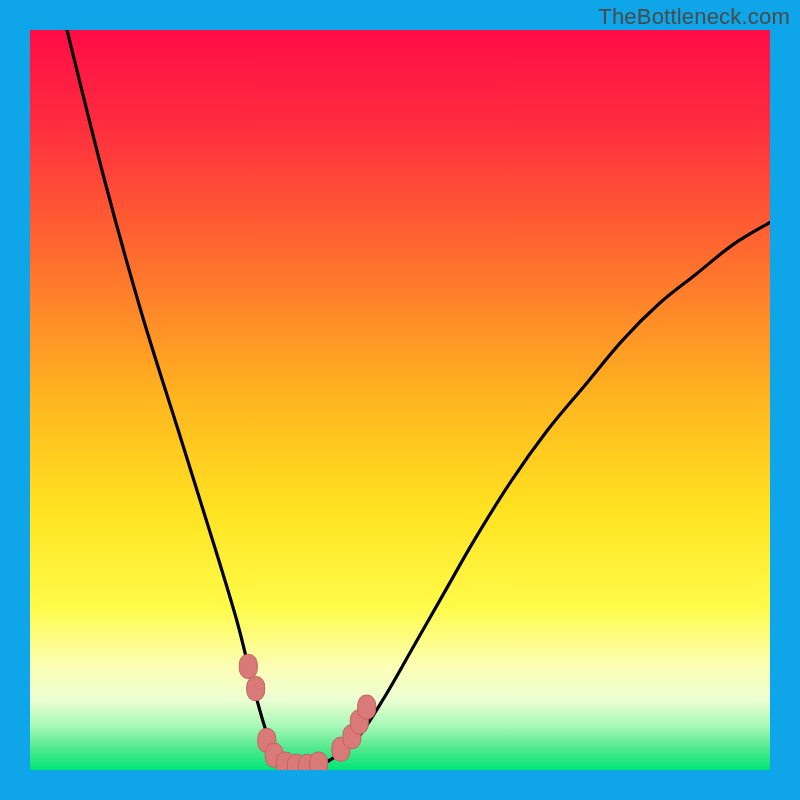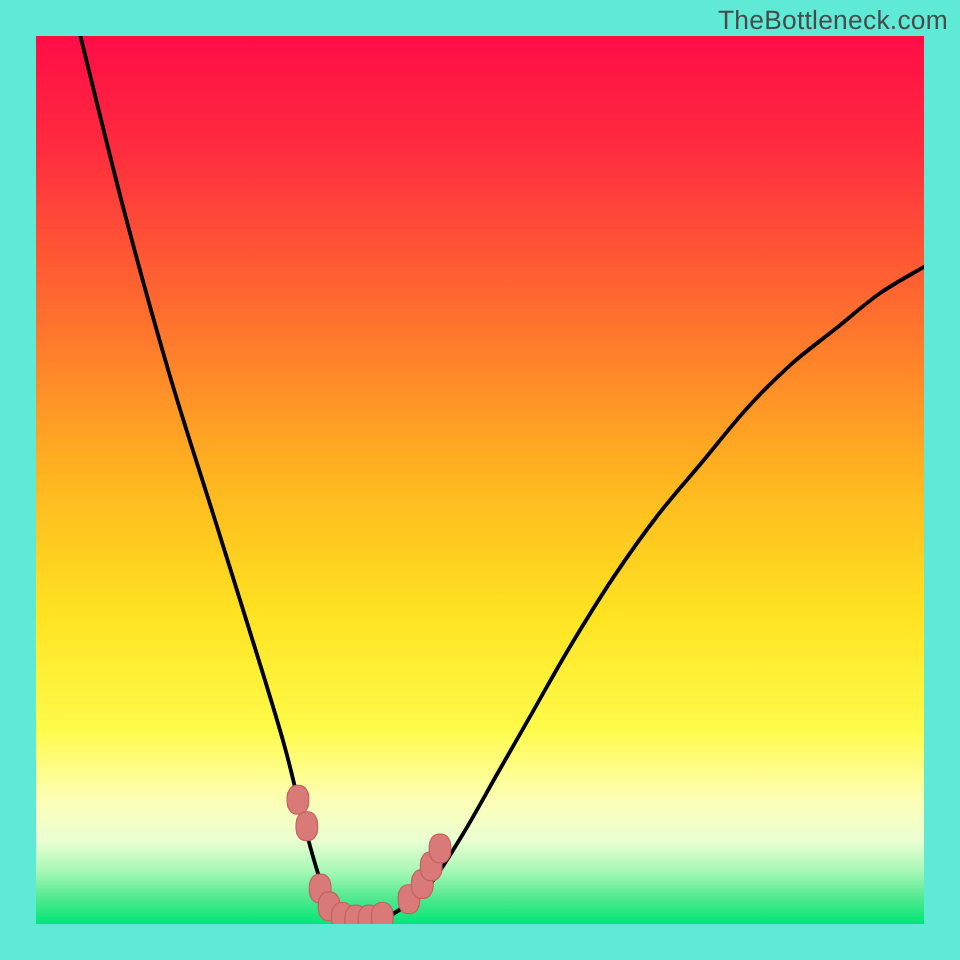--- a/index.html
+++ b/index.html
@@ -1,21 +1,21 @@
 <!DOCTYPE html>
 <html><head>
 <meta charset="utf-8">
 <style>
   * { margin: 0; padding: 0; box-sizing: border-box; }
   html, body { width: 800px; height: 800px; background: #000; overflow: hidden; }
   .frame {
     position: absolute;
     left: 0; top: 0;
     width: 800px; height: 800px;
-    background: #5eead4;
+    background: #0ea5e9;
   }
   .plot-area {
     position: absolute;
     left: 30px;
     top: 30px;
     width: 740px;
     height: 740px;
     overflow: hidden;
   }
   .gradient {

